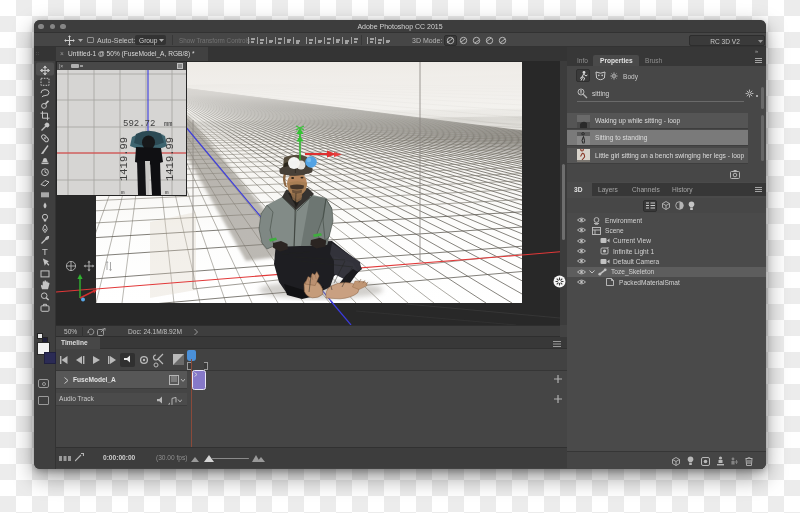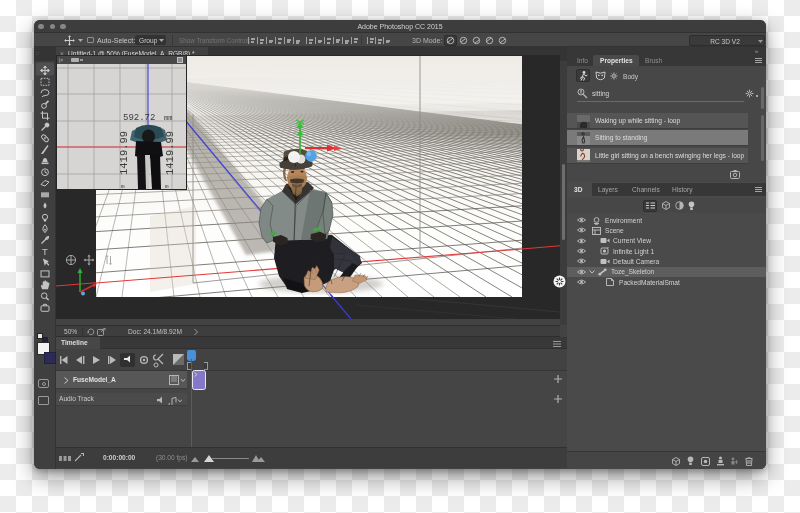--- a/index.html
+++ b/index.html
@@ -197,21 +197,21 @@
         <path d="M9.5 244.8 l0 -1.5 l3 0 l0 1.5" fill="none" stroke="#c4c4c4"></path>
       </svg>
       <div class="abs" style="left:3px;top:272px;width:6px;height:6px;background:#e8e8e8;border:1px solid #222;"></div>
       <div class="abs" style="left:8px;top:276px;width:6px;height:6px;background:#20203a;border:1px solid #222;"></div>
       <div class="abs" style="left:3px;top:281px;width:13px;height:13px;background:#f2f2f2;border:1px solid #2a2a2a;"></div>
       <div class="abs" style="left:10px;top:291px;width:12px;height:12px;background:#2b2b55;border:1px solid #202040;"></div>
       <div class="abs" style="left:4px;top:318px;width:11px;height:9px;border:1px solid #9a9a9a;border-radius:2px;"></div>
       <div class="abs" style="left:7.5px;top:320.5px;width:4px;height:4px;border:1px solid #9a9a9a;border-radius:3px;"></div>
       <div class="abs" style="left:4px;top:335px;width:11px;height:9px;border:1px solid #9a9a9a;border-radius:1px;"></div>
     </div>
-    <div class="abs" style="left:22px;top:35px;width:504px;height:264px;background:#282828;overflow:hidden;">
+    <div class="abs" style="left:22px;top:41px;width:504px;height:264px;background:#282828;overflow:hidden;">
       <svg class="abs" style="left:40px;top:1px;" width="426" height="241" viewBox="0 0 426 241">
 <defs>
 <linearGradient id="gnd" x1="0" y1="0" x2="0" y2="1">
  <stop offset="0" stop-color="#e9e6e0"></stop>
             <stop offset="0.35" stop-color="#f3f1ed"></stop>
             <stop offset="0.7" stop-color="#fdfdfc"></stop>
             <stop offset="1" stop-color="#ffffff"></stop>
 </linearGradient>
 <linearGradient id="sky" x1="0" y1="0" x2="1" y2="0">
  <stop offset="0" stop-color="#e8e5df"></stop>

